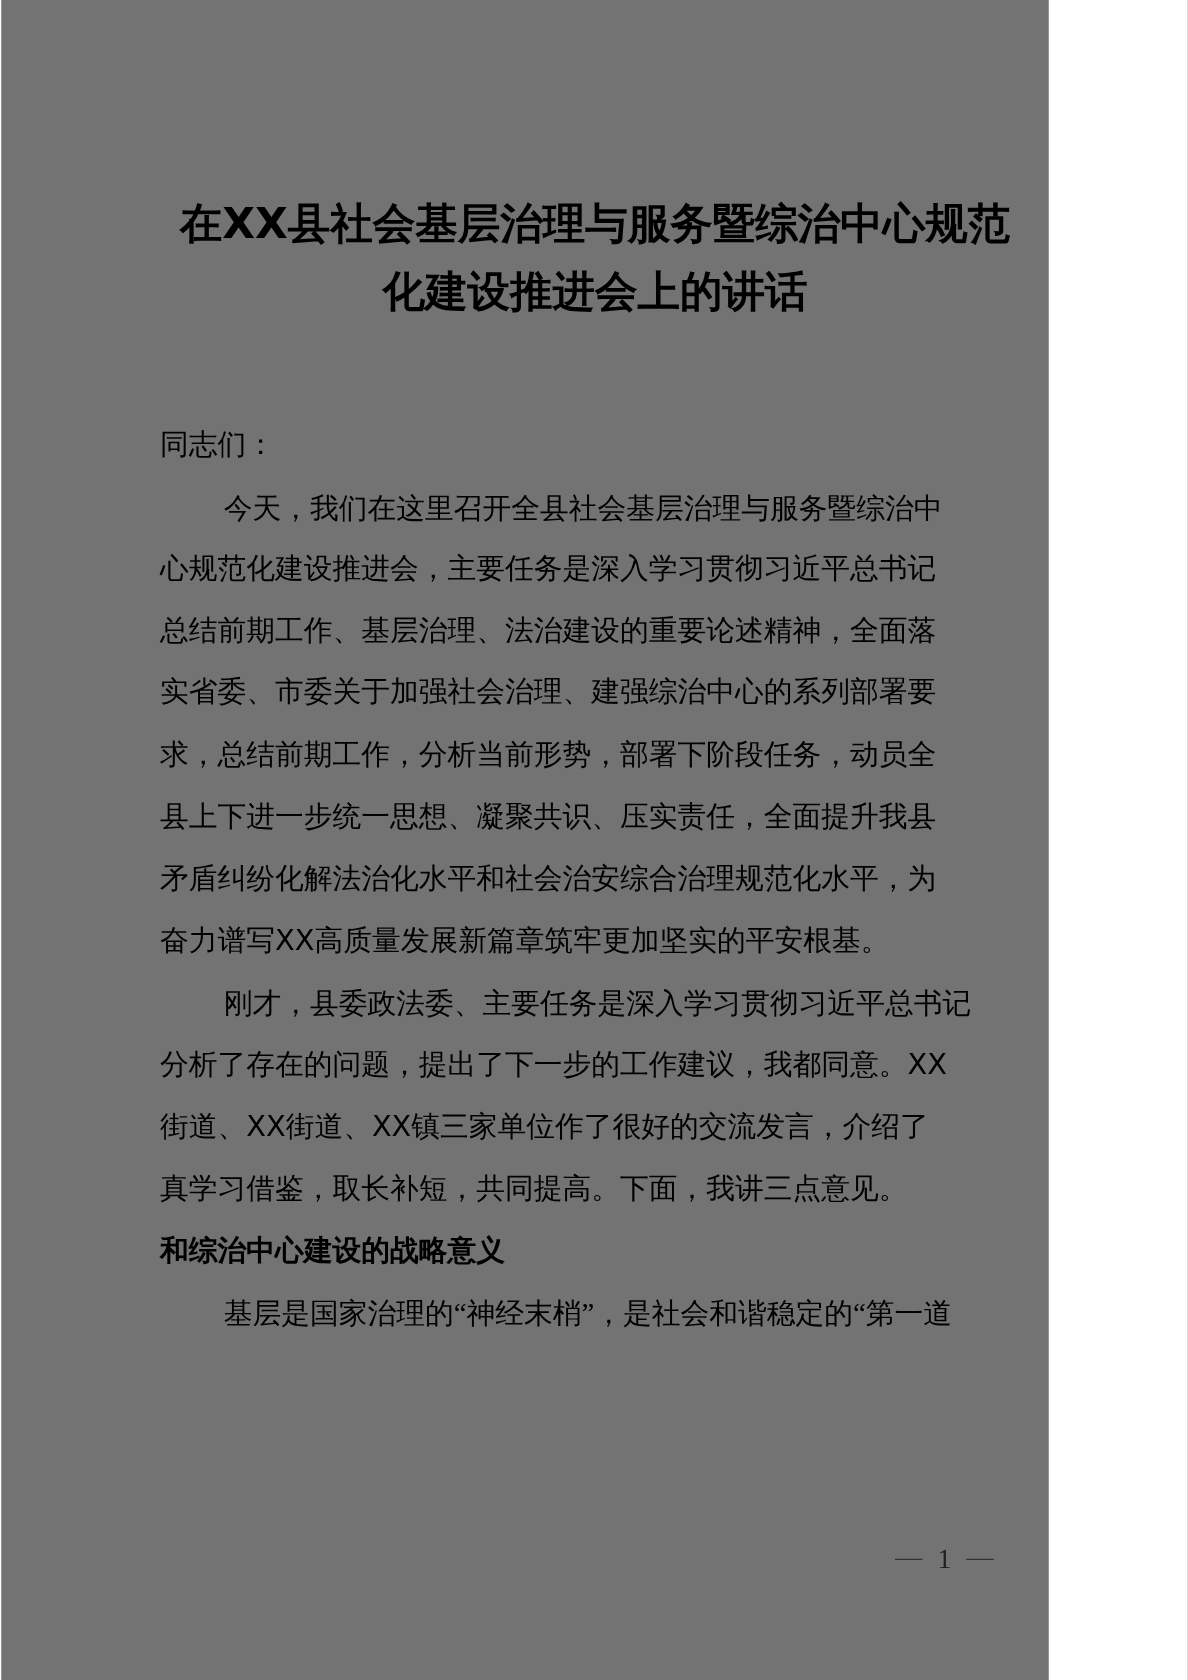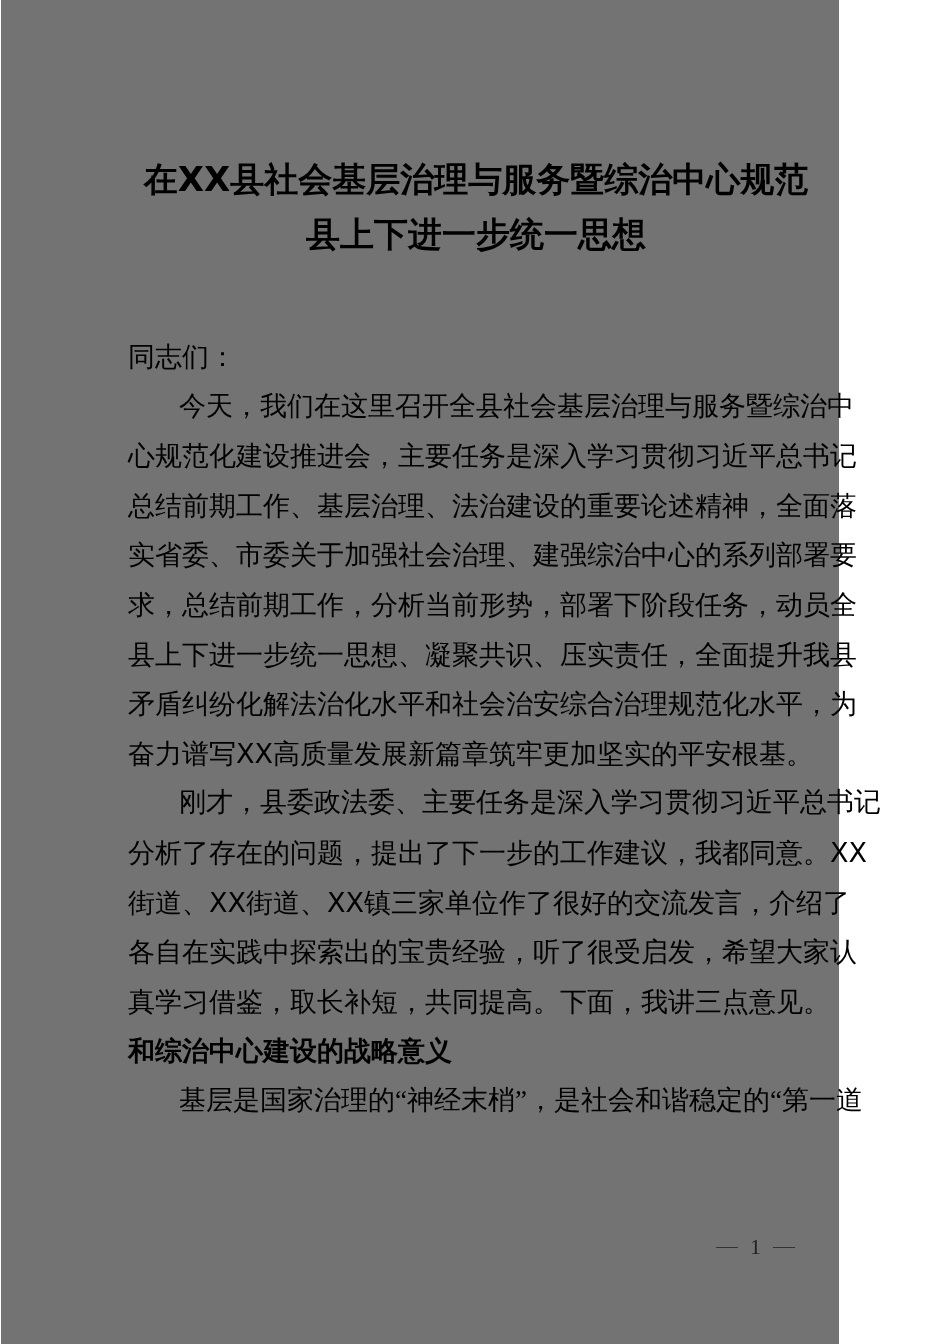--- a/index.html
+++ b/index.html
@@ -32,21 +32,21 @@
       font-weight: bold;
       font-size: 34px;
       line-height: 55px;
       letter-spacing: 0px;
     }
     .title span { display: block; white-space: nowrap; }
     .body-text {
       position: absolute;
       left: 127px;
       width: 710px;
-      font-size: 27px;
+      font-size: 23px;
       line-height: 49.6px;
       font-family: "DejaVu Sans", sans-serif;
     }
     .line {
       display: block;
       white-space: nowrap;
       height: 49.6px;
     }
     .indent { padding-left: 51px; font-family: Liberation Serif, serif; }
     .bold { font-weight: bold; }
@@ -69,39 +69,38 @@
       border-top: 1.5px solid #333;
     }
   </style>
 </head>
 <body>
 
 <div class="page">
 
   <div class="title">
     <span>在XX县社会基层治理与服务暨综治中心规范</span>
-    <span>县上下进一步统一思想</span>
+    <span>化建设推进会上的讲话</span>
   </div>
 
   <div class="body-text" style="top: 332px;">
     <span class="line">同志们：</span>
 
     <span class="line indent">今天，我们在这里召开全县社会基层治理与服务暨综治中</span>
     <span class="line">心规范化建设推进会，主要任务是深入学习贯彻习近平总书记</span>
     <span class="line">总结前期工作、基层治理、法治建设的重要论述精神，全面落</span>
     <span class="line">实省委、市委关于加强社会治理、建强综治中心的系列部署要</span>
     <span class="line">求，总结前期工作，分析当前形势，部署下阶段任务，动员全</span>
     <span class="line">县上下进一步统一思想、凝聚共识、压实责任，全面提升我县</span>
     <span class="line">矛盾纠纷化解法治化水平和社会治安综合治理规范化水平，为</span>
     <span class="line">奋力谱写XX高质量发展新篇章筑牢更加坚实的平安根基。</span>
 
     <span class="line indent">刚才，县委政法委、主要任务是深入学习贯彻习近平总书记</span>
     <span class="line">分析了存在的问题，提出了下一步的工作建议，我都同意。XX</span>
     <span class="line">街道、XX街道、XX镇三家单位作了很好的交流发言，介绍了</span>
-    <span class="line">各自在实践中探索出的宝贵经验，听了很受启发，希望大家认</span>
     <span class="line">真学习借鉴，取长补短，共同提高。下面，我讲三点意见。</span>
 
     <span class="line bold">和综治中心建设的战略意义</span>
 
     <span class="line indent">基层是国家治理的“神经末梢”，是社会和谐稳定的“第一道</span>
   </div>
 
   <div class="footer-page">
     <span class="dash"></span>
     <span>1</span>

